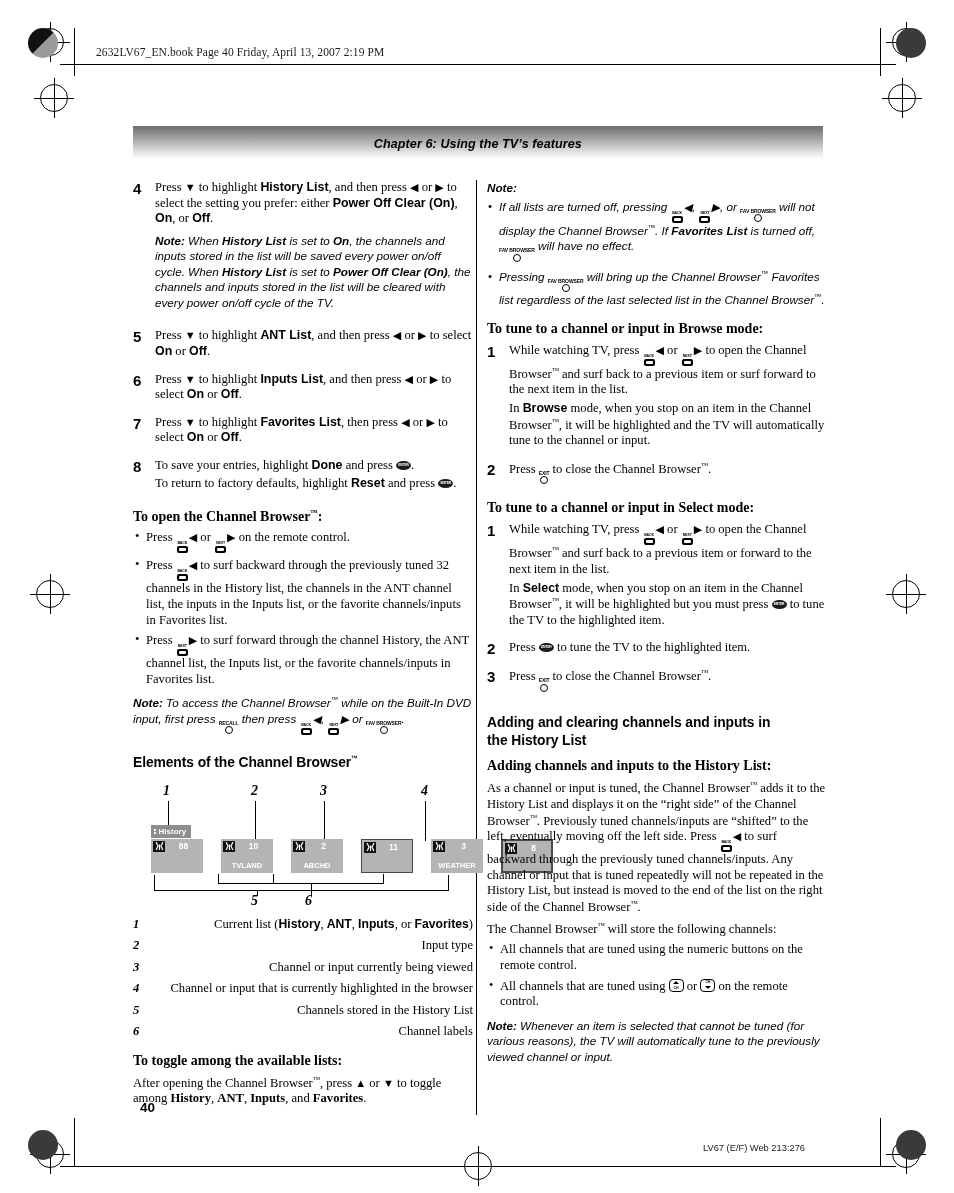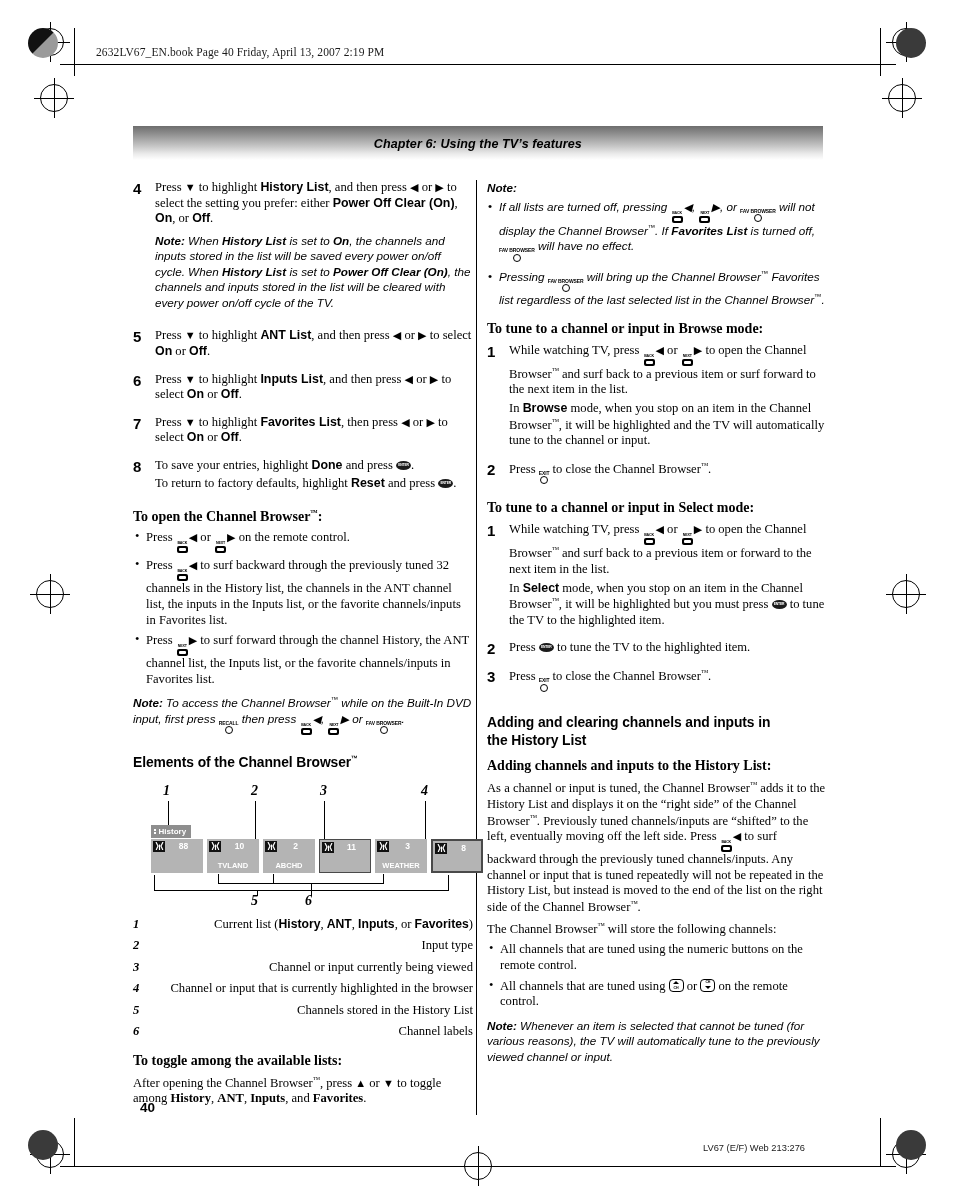--- a/index.html
+++ b/index.html
@@ -185,21 +185,21 @@
 
   .cb-listtab {
     position:absolute; left:18px; top:42px; height:13px;
     background:#8e8e8e; color:#fff;
     font-family:"Liberation Sans", sans-serif; font-size:8px; font-weight:bold;
     display:flex; align-items:center; gap:3px; padding:0 5px 0 3px;
   }
   .cb-listtab .dots { display:flex; flex-direction:column; gap:1.5px; }
   .cb-listtab .dots i { display:block; width:1.6px; height:1.6px; background:#fff; }
 
-  .cb-row { position:absolute; left:18px; top:56px; display:flex; gap:4px; }
+  .cb-row { position:absolute; left:18px; top:56px; display:flex; gap:18px; }
   .cb-cell {
     width:52px; height:34px; background:#b4b4b4; position:relative;
     box-sizing:border-box;
   }
   .cb-cell.bordered { border:1.6px solid #4a4a4a; }
   .cb-cell.selected { border:2px solid #4a4a4a; }
   .cb-icon {
     position:absolute; left:2px; top:2px; width:12px; height:11px; background:#111;
     display:flex; align-items:center; justify-content:center;
   }

